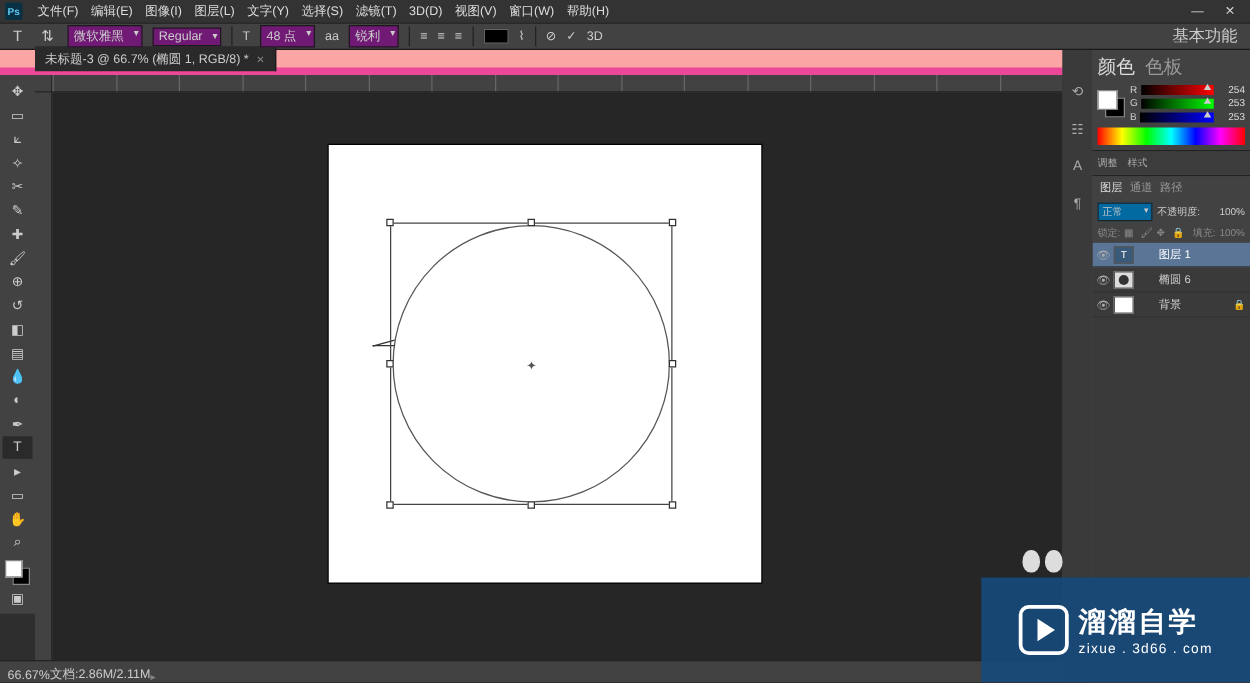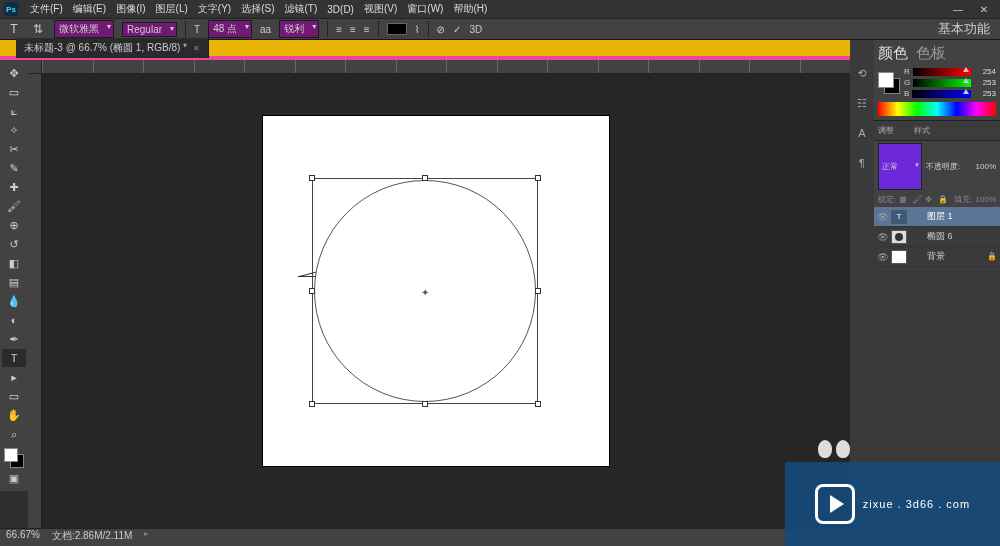--- a/index.html
+++ b/index.html
@@ -15,21 +15,21 @@
 
 .optionsbar { height: 22px; background: #424242; display: flex; align-items: center; padding: 0 6px; gap: 8px; border-top: 1px solid #222; border-bottom: 1px solid #1a1a1a; }
 .optionsbar .tool-ico { width: 16px; height: 16px; display: flex; align-items: center; justify-content: center; font-size: 12px; }
 .optionsbar .dd { background: #701a75; border: 1px solid #1a1a1a; padding: 1px 14px 1px 4px; font-size: 10px; position: relative; color: #ccc; }
 .optionsbar .dd::after { content: "▾"; position: absolute; right: 2px; top: 1px; font-size: 8px; }
 .optionsbar .swatch { width: 20px; height: 12px; background: #000; border: 1px solid #666; }
 .optionsbar .sep { width: 1px; height: 16px; background: #222; }
 .optionsbar-right { margin-left: auto; font-size: 13px; padding: 0 4px; }
 
 
-.tabbar { height: 20px; background: #eab308; display: flex; align-items: center; padding-left: 16px; border-bottom: 4px solid #ec4899; }
+.tabbar { height: 20px; background: #fca5a5; display: flex; align-items: center; padding-left: 28px; border-bottom: 6px solid #ec4899; }
 .tabbar .tab { background: #2a2a2a; padding: 3px 8px; font-size: 10px; color: #ccc; display: flex; align-items: center; gap: 6px; border-right: 1px solid #1a1a1a; }
 .tabbar .tab .x { font-size: 8px; color: #888; }
 
 
 .toolbox { position: absolute; left: 0; top: 60px; width: 28px; background: #424242; display: flex; flex-direction: column; align-items: center; padding: 4px 0; gap: 1px; }
 .toolbox .tbtn { width: 24px; height: 18px; display: flex; align-items: center; justify-content: center; color: #ccc; font-size: 11px; position: relative; }
 .toolbox .tbtn.sel { background: #2a2a2a; }
 .toolbox .swatches { width: 20px; height: 20px; position: relative; margin-top: 4px; }
 .toolbox .swatches .fg { position: absolute; width: 14px; height: 14px; background: #fff; border: 1px solid #888; left: 0; top: 0; z-index: 2; }
 .toolbox .swatches .bg { position: absolute; width: 14px; height: 14px; background: #000; border: 1px solid #888; right: 0; bottom: 0; }
@@ -72,47 +72,47 @@
 .slider-row { display: flex; align-items: center; gap: 3px; font-size: 8px; }
 .slider-row .track { flex: 1; height: 8px; background: linear-gradient(90deg,#000,#fff); position: relative; }
 .slider-row .track.r { background: linear-gradient(90deg,#000,#f00); }
 .slider-row .track.g { background: linear-gradient(90deg,#000,#0f0); }
 .slider-row .track.b { background: linear-gradient(90deg,#000,#00f); }
 .slider-row .thumb { position: absolute; right: 2px; top: -1px; width: 0; height: 0; border-left: 3px solid transparent; border-right: 3px solid transparent; border-bottom: 5px solid #ccc; }
 .slider-row .val { width: 22px; text-align: right; color: #ddd; }
 .spectrum { height: 14px; margin-top: 4px; background: linear-gradient(90deg, red, yellow, lime, cyan, blue, magenta, red); }
 
 
-.adjust-panel { height: 20px; background: #3c3c3c; border-bottom: 1px solid #222; display: flex; align-items: center; padding: 0 4px; gap: 20px; font-size: 8px; color: #aaa; }
+.adjust-panel { height: 20px; background: #3c3c3c; border-bottom: 1px solid #222; display: flex; align-items: center; padding: 0 4px; gap: 8px; font-size: 8px; color: #aaa; }
 
 
 .layers-panel { flex: 1; background: #424242; display: flex; flex-direction: column; }
 .layers-panel .ltabs { display: flex; gap: 6px; padding: 3px 6px; font-size: 9px; color: #999; }
 .layers-panel .ltabs .act { color: #ddd; }
 .layers-panel .lopts { display: flex; align-items: center; gap: 4px; padding: 2px 4px; font-size: 8px; }
-.layers-panel .lopts .dd { flex: 1; background: #6d28d9; border: 1px solid #222; padding: 17px 3px; position: relative; }
+.layers-panel .lopts .dd { flex: 1; background: #0369a1; border: 1px solid #222; padding: 1px 3px; position: relative; }
 .layers-panel .lopts .dd::after { content: "▾"; position: absolute; right: 2px; font-size: 7px; }
 .layers-panel .lopts .opc { width: 32px; text-align: right; }
 .layers-panel .locks { display: flex; align-items: center; gap: 3px; padding: 2px 4px; font-size: 8px; color: #888; }
 .layers-panel .locks .ico { width: 10px; font-size: 8px; }
 
 .layer-list { flex: 1; background: #3a3a3a; overflow: hidden; }
 .layer-row { display: flex; align-items: center; height: 20px; border-bottom: 1px solid #333; padding: 0 3px; gap: 4px; }
 .layer-row.sel { background: #5a7596; color: #fff; }
 .layer-row .eye { width: 10px; font-size: 9px; color: #aaa; }
 .layer-row .thumb { width: 16px; height: 14px; background: #222; border: 1px solid #555; display: flex; align-items: center; justify-content: center; font-size: 8px; }
 .layer-row .thumb.t-text { background: #3a5a7a; color: #fff; }
 .layer-row .thumb.t-ellipse { background: #ddd; }
 .layer-row .thumb.t-ellipse::after { content: ""; width: 8px; height: 8px; border-radius: 50%; background: #333; }
 .layer-row .thumb.t-bg { background: #fff; }
 .layer-row .lname { flex: 1; font-size: 9px; white-space: nowrap; overflow: hidden; padding-left: 16px; }
 .layer-row .lock { font-size: 8px; color: #aaa; }
 
 
-.statusbar { position: absolute; left: 0; right: 150px; bottom: 0; height: 18px; background: #424242; border-top: 1px solid #222; display: flex; align-items: flex-start; padding: 0 6px; gap: 12px; font-size: 10px; color: #ccc; }
+.statusbar { position: absolute; left: 0; right: 150px; bottom: 0; height: 18px; background: #424242; border-top: 1px solid #222; display: flex; align-items: flex-end; padding: 0 6px; font-size: 10px; color: #ccc; }
 .statusbar .arrow { font-size: 8px; color: #888; }
 
 
 .watermark { position: absolute; right: 0; bottom: 0; width: 215px; height: 84px; background: rgba(23,74,124,0.9); display: flex; align-items: center; justify-content: center; gap: 8px; color: #fff; }
 .watermark .play { width: 40px; height: 40px; border: 3px solid #fff; border-radius: 8px; display: flex; align-items: center; justify-content: center; }
 .watermark .play::after { content: ""; border-left: 14px solid #fff; border-top: 9px solid transparent; border-bottom: 9px solid transparent; margin-left: 4px; }
 .watermark .txt { display: flex; flex-direction: column; align-items: flex-start; }
 .watermark .cn { font-size: 22px; font-weight: bold; letter-spacing: 2px; }
 .watermark .en { font-size: 11px; letter-spacing: 1px; }
 
@@ -286,20 +286,25 @@
       </div>
       <div class="spectrum"></div>
     </div>
 
     <div class="adjust-panel">
       <span>调整</span>
       <span>样式</span>
     </div>
 
     <div class="layers-panel">
+      <div class="ltabs">
+        <span class="act">图层</span>
+        <span>通道</span>
+        <span>路径</span>
+      </div>
       <div class="lopts">
         <div class="dd">正常</div>
         <span>不透明度:</span>
         <span class="opc">100%</span>
       </div>
       <div class="locks">
         <span>锁定:</span>
         <span class="ico">▦</span>
         <span class="ico">🖌</span>
         <span class="ico">✥</span>
@@ -337,15 +342,16 @@
 </div>
 
 <div class="eyes">
   <div class="eye-d"></div>
   <div class="eye-d"></div>
 </div>
 
 <div class="watermark">
   <div class="play"></div>
   <div class="txt">
+    <div class="cn">溜溜自学</div>
     <div class="en">zixue . 3d66 . com</div>
   </div>
 </div>
 
 </body></html>

